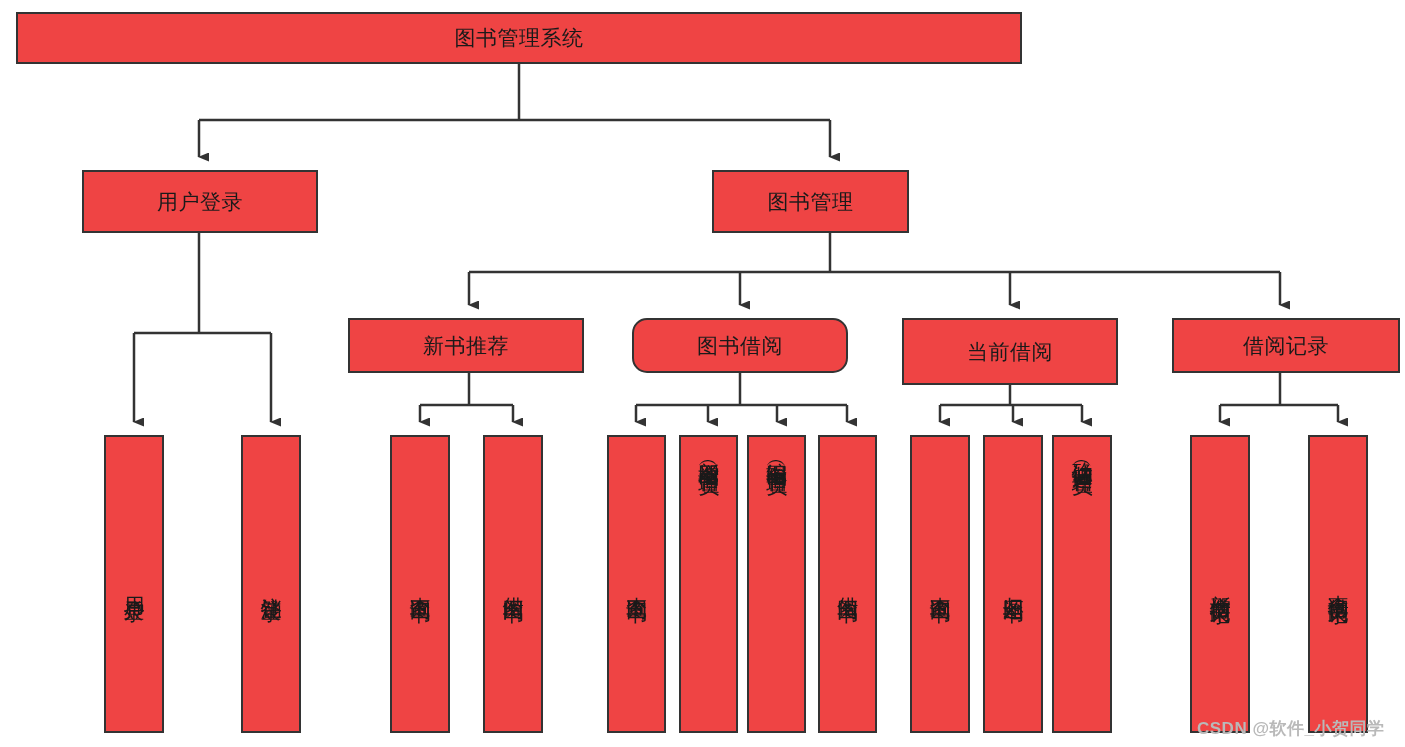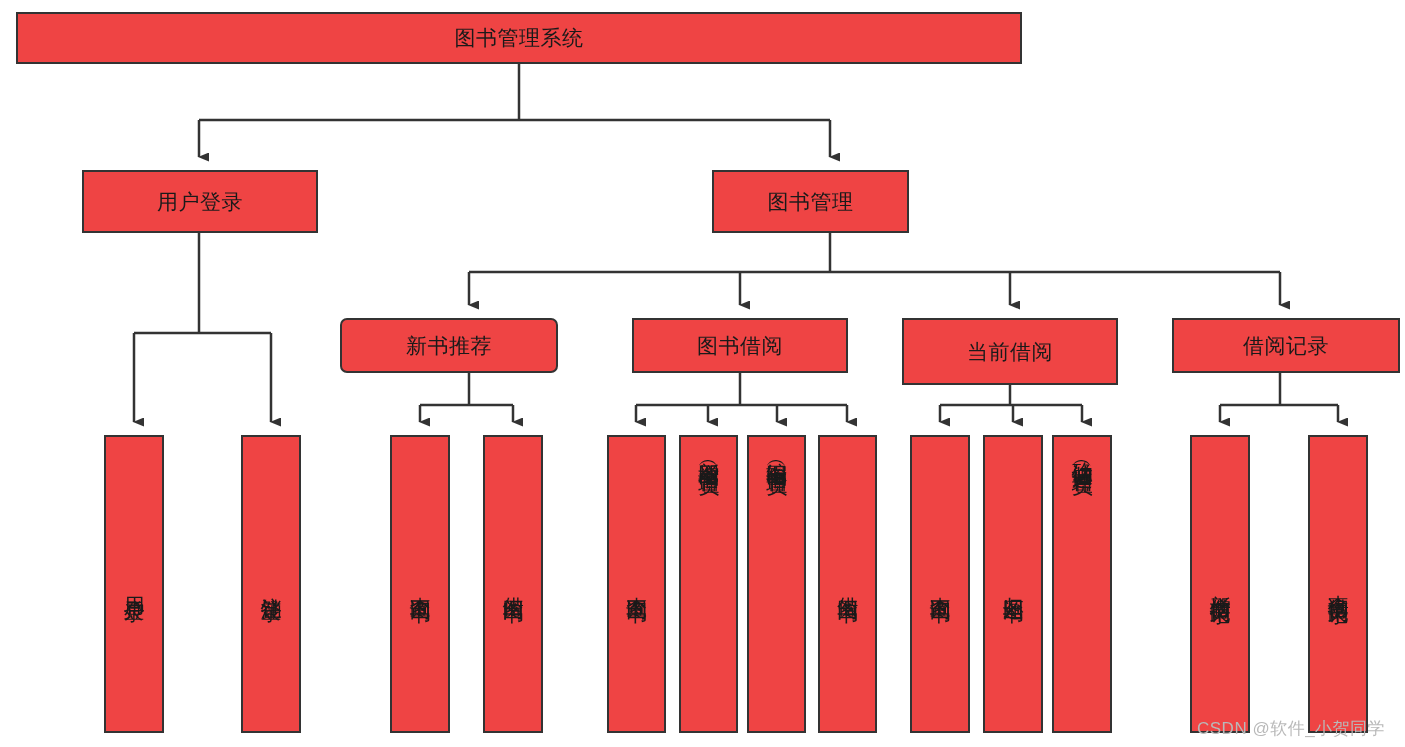--- a/index.html
+++ b/index.html
@@ -58,20 +58,21 @@
     width: 1405px;
     height: 747px;
     pointer-events: none;
   }
   .watermark {
     position: absolute;
     font-size: 17px;
     color: #b9b9b9;
     white-space: nowrap;
     letter-spacing: 0.5px;
+    font-weight: bold;
   }
 </style>
 </head>
 <body>
 
 <div id="diagram-root">
 
   <svg id="connector-layer" viewBox="0 0 1405 747" xmlns="http://www.w3.org/2000/svg" aria-hidden="true">
     <defs>
       <marker id="arrowhead" markerWidth="9" markerHeight="11" refX="4.5" refY="10" orient="auto" markerUnits="userSpaceOnUse">
@@ -119,24 +120,24 @@
     <span class="node-label-h">图书管理系统</span>
   </div>
 
   <div id="node-layer">
       <div class="node-box" style="left: 82px; top: 170px; width: 236px; height: 63px;">
         <span class="node-label-h">用户登录</span>
       </div>
       <div class="node-box" style="left: 712px; top: 170px; width: 197px; height: 63px;">
         <span class="node-label-h">图书管理</span>
       </div>
-      <div class="node-box" style="left: 340px; top: 318px; width: 218px; height: 55px; border-radius: 7px;">
+      <div class="node-box" style="left: 348px; top: 318px; width: 236px; height: 55px;">
         <span class="node-label-h">新书推荐</span>
       </div>
-      <div class="node-box" style="left: 632px; top: 318px; width: 216px; height: 55px;">
+      <div class="node-box" style="left: 632px; top: 318px; width: 216px; height: 55px; border-radius: 15px;">
         <span class="node-label-h">图书借阅</span>
       </div>
       <div class="node-box" style="left: 902px; top: 318px; width: 216px; height: 67px; text-align: right;">
         <span class="node-label-h">当前借阅</span>
       </div>
       <div class="node-box" style="left: 1172px; top: 318px; width: 228px; height: 55px;">
         <span class="node-label-h">借阅记录</span>
       </div>
       <div class="node-box leaf-box centered" style="left: 104px; top: 435px; width: 60px; height: 298px;">
         <span class="node-label-v">用户登录</span>

